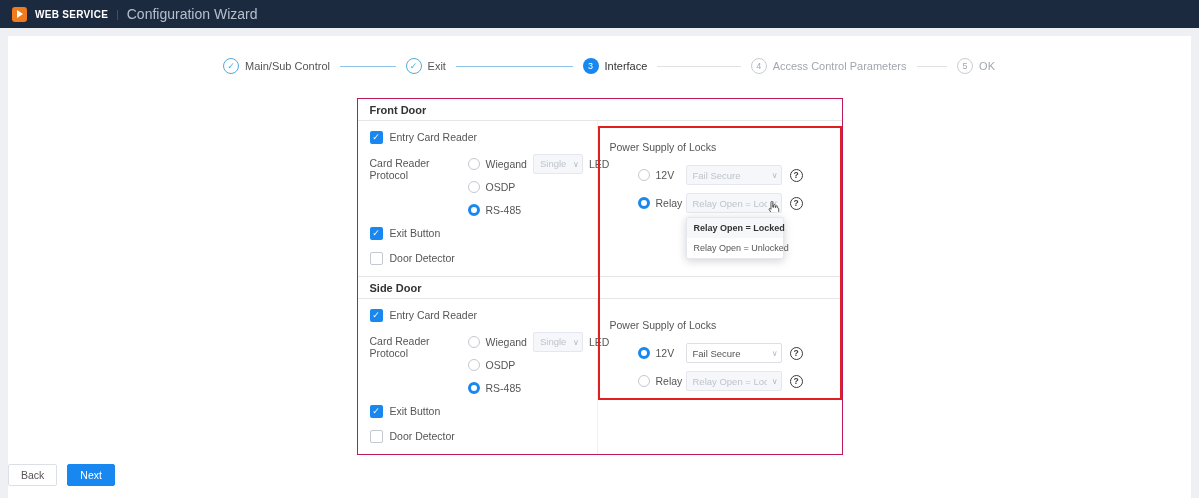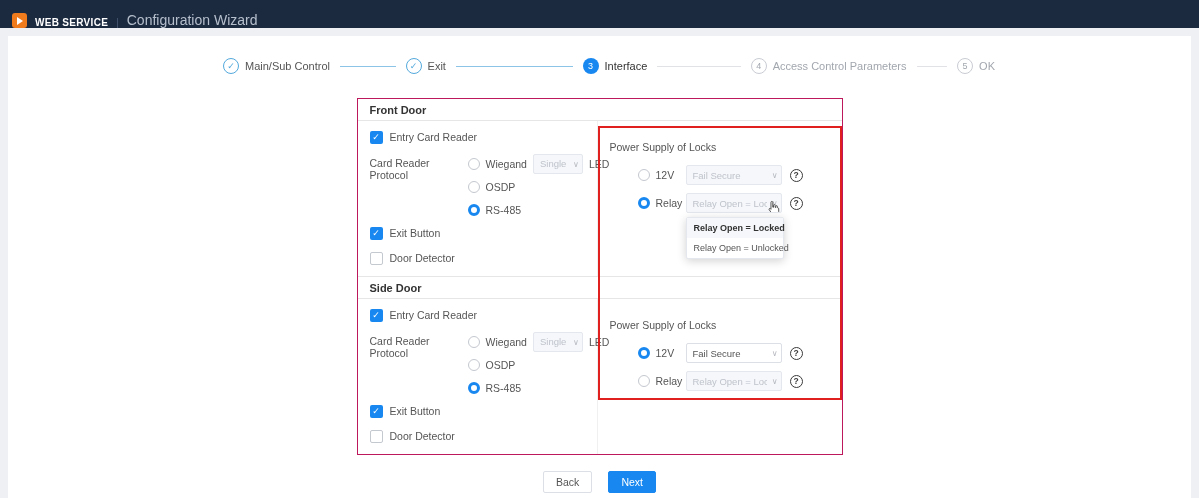--- a/index.html
+++ b/index.html
@@ -1,20 +1,20 @@
 <!DOCTYPE html>
 <html><head>
 <meta charset="utf-8">
 <style>
   *{box-sizing:border-box;margin:0;padding:0}
   html,body{width:1199px;height:498px;overflow:hidden}
   body{background:#eef0f4;font-family:"Liberation Sans",sans-serif;position:relative}
 
   
-  .topbar{height:28px;background:#1c2a40;display:flex;align-items:flex-end;padding:0 12px;gap:8px}
+  .topbar{height:28px;background:#1c2a40;display:flex;align-items:center;padding:0 12px;gap:8px}
   .logo{width:15px;height:15px;background:#f07b1d;border-radius:3px;display:flex;align-items:center;justify-content:center}
   .logo .tri{width:0;height:0;border-left:6px solid #fff;border-top:4px solid transparent;border-bottom:4px solid transparent}
   .brand{color:#fff;font-size:10px;font-weight:bold;letter-spacing:.3px}
   .tb-div{color:#4a5a74;font-size:10px}
   .tb-sub{color:#b6bfcc;font-size:14px}
 
   
   .card{position:absolute;left:8px;right:8px;top:36px;bottom:0;background:#fff}
 
   
@@ -68,21 +68,21 @@
 
   .dropdown{position:absolute;left:48px;top:24px;width:98px;background:#fff;border:1px solid #e4e7ed;border-radius:2px;box-shadow:0 2px 10px rgba(0,0,0,.18);z-index:10}
   .dd-opt{font-size:9px;padding:5px 7px;white-space:nowrap;color:#555;cursor:pointer}
   .dd-opt.sel{font-weight:bold;color:#333;background:#f5f7fa}
 
   .hand{position:absolute;right:1px;top:6px;z-index:30;pointer-events:none}
 
   .red-box{position:absolute;left:240px;top:27px;width:244px;height:274px;border:2px solid #e01f1f;z-index:20;pointer-events:none}
 
   
-  .footer{display:flex;justify-content:center;gap:16px;margin-top:16px}
+  .footer{display:flex;gap:10px;margin-top:9px}
   .btn{height:22px;padding:0 12px;font-size:10.5px;border-radius:2px;cursor:pointer;font-family:"Liberation Sans",sans-serif}
   .btn.back{background:#fff;border:1px solid #dcdfe6;color:#555}
   .btn.next{background:#1888f0;border:1px solid #1888f0;color:#fff}
 </style>
 </head>
 <body>
 
 <div class="topbar">
   <span class="logo">
       <span class="tri"></span>

